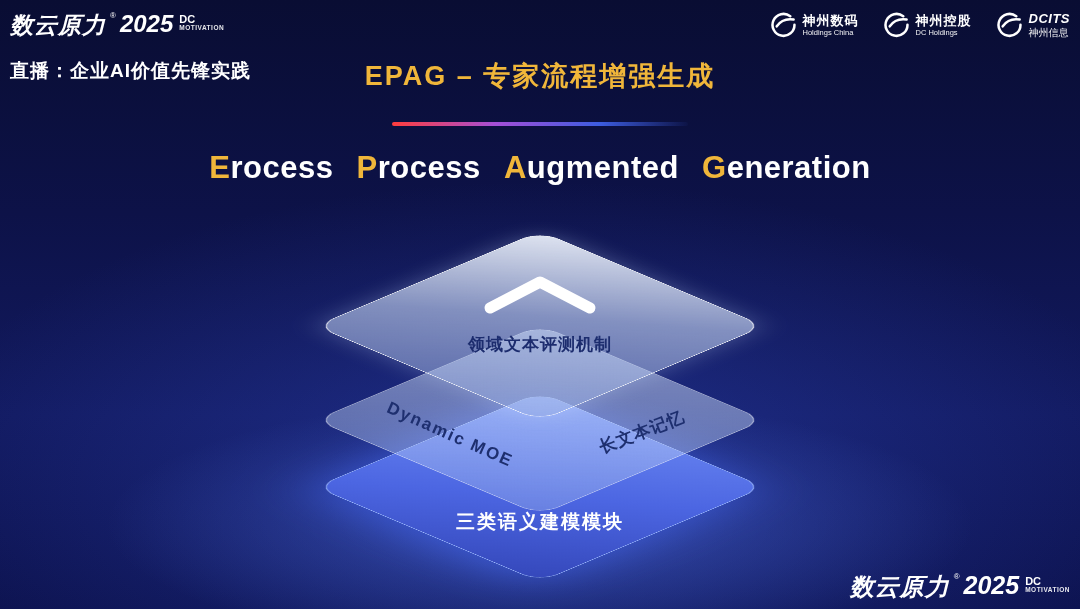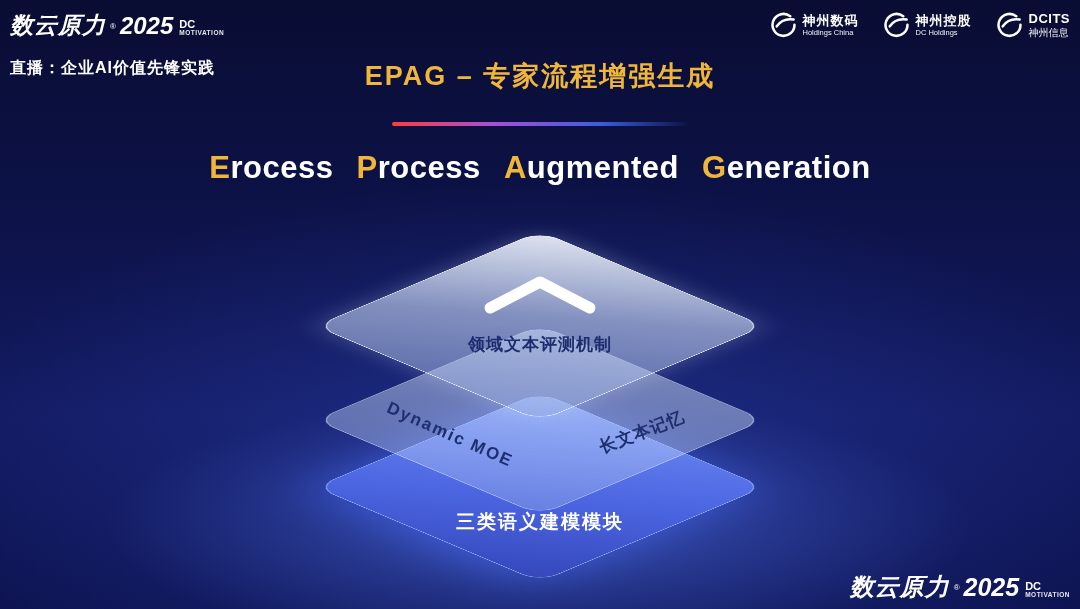--- a/index.html
+++ b/index.html
@@ -8,36 +8,36 @@
     position:relative; overflow:hidden;
     font-family:"Liberation Sans","DejaVu Sans",sans-serif;
     color:#fff;
     background:
       radial-gradient(ellipse 620px 180px at 50% 86%, rgba(96,134,255,0.40) 0%, rgba(96,134,255,0) 70%),
       radial-gradient(ellipse 900px 420px at 50% 78%, rgba(48,72,190,0.45) 0%, rgba(48,72,190,0) 70%),
       linear-gradient(180deg,#090d33 0%, #0d1248 35%, #121a60 68%, #0d1350 100%);
   }
 
   
-  .brand { display:flex; align-items:center; gap:4px; white-space:nowrap; }
+  .brand { display:flex; align-items:flex-start; gap:4px; white-space:nowrap; }
   .brand-name { font-weight:900; font-style:italic; letter-spacing:1px; }
   .brand-reg { font-size:8px; margin-top:1px; }
   .brand-year { font-weight:900; font-style:italic; letter-spacing:0; }
   .brand-stack { display:flex; flex-direction:column; justify-content:center; margin-left:2px; line-height:1; }
   .brand-dc { font-weight:bold; }
   .brand-motivation { font-weight:bold; opacity:.9; }
 
   .brand-top-left { position:absolute; left:10px; top:10px; }
   .brand-top-left .brand-name { font-size:23px; }
   .brand-top-left .brand-year { font-size:24px; }
   .brand-top-left .brand-stack { margin-top:4px; }
   .brand-top-left .brand-dc { font-size:11px; }
   .brand-top-left .brand-motivation { font-size:6.5px; letter-spacing:.5px; }
 
-  .live-label { position:absolute; left:10px; top:58px; font-size:16px; font-weight:bold; letter-spacing:1px; }
+  .live-label { position:absolute; left:10px; top:58px; font-size:19px; font-weight:bold; letter-spacing:1px; }
 
   .epag-title {
     position:absolute; left:50%; top:58px; transform:translateX(-50%);
     font-size:27px; font-weight:bold; letter-spacing:2px; white-space:nowrap;
   }
 
   .divider {
     position:absolute; left:50%; top:122px; transform:translateX(-50%);
     width:296px; height:4px; border-radius:2px;
     background:linear-gradient(90deg,#ff3d3d 0%, #a44fd8 35%, #3d5de0 70%, rgba(40,80,200,0.05) 100%);
@@ -49,21 +49,21 @@
   }
   .english-title .word { margin:0 7px; }
   .cap { font-weight:700; }
 
   .logo-row { position:absolute; right:10px; top:12px; display:flex; gap:24px; align-items:center; }
   .logo { display:flex; align-items:center; gap:6px; }
   .logo-icon { width:27px; height:27px; }
   .logo-text { display:flex; flex-direction:column; line-height:1.15; }
   .logo-name { font-size:13px; font-weight:bold; letter-spacing:1px; }
   .logo-sub { font-size:7.5px; opacity:.95; }
-  .logo-dcits .logo-name { letter-spacing:.5px; }
+  .logo-dcits .logo-name { font-style:italic; letter-spacing:.5px; }
   .logo-dcits .logo-sub { font-size:10px; }
 
   
   .stack { position:absolute; left:300px; top:232px; width:480px; height:360px; }
   .layer {
     position:absolute; left:50%; width:318px; height:318px; border-radius:26px;
   }
   .layer-top {
     top:94px; z-index:3;
     transform:translate(-50%,-50%) rotateX(65deg) rotateZ(45deg);

